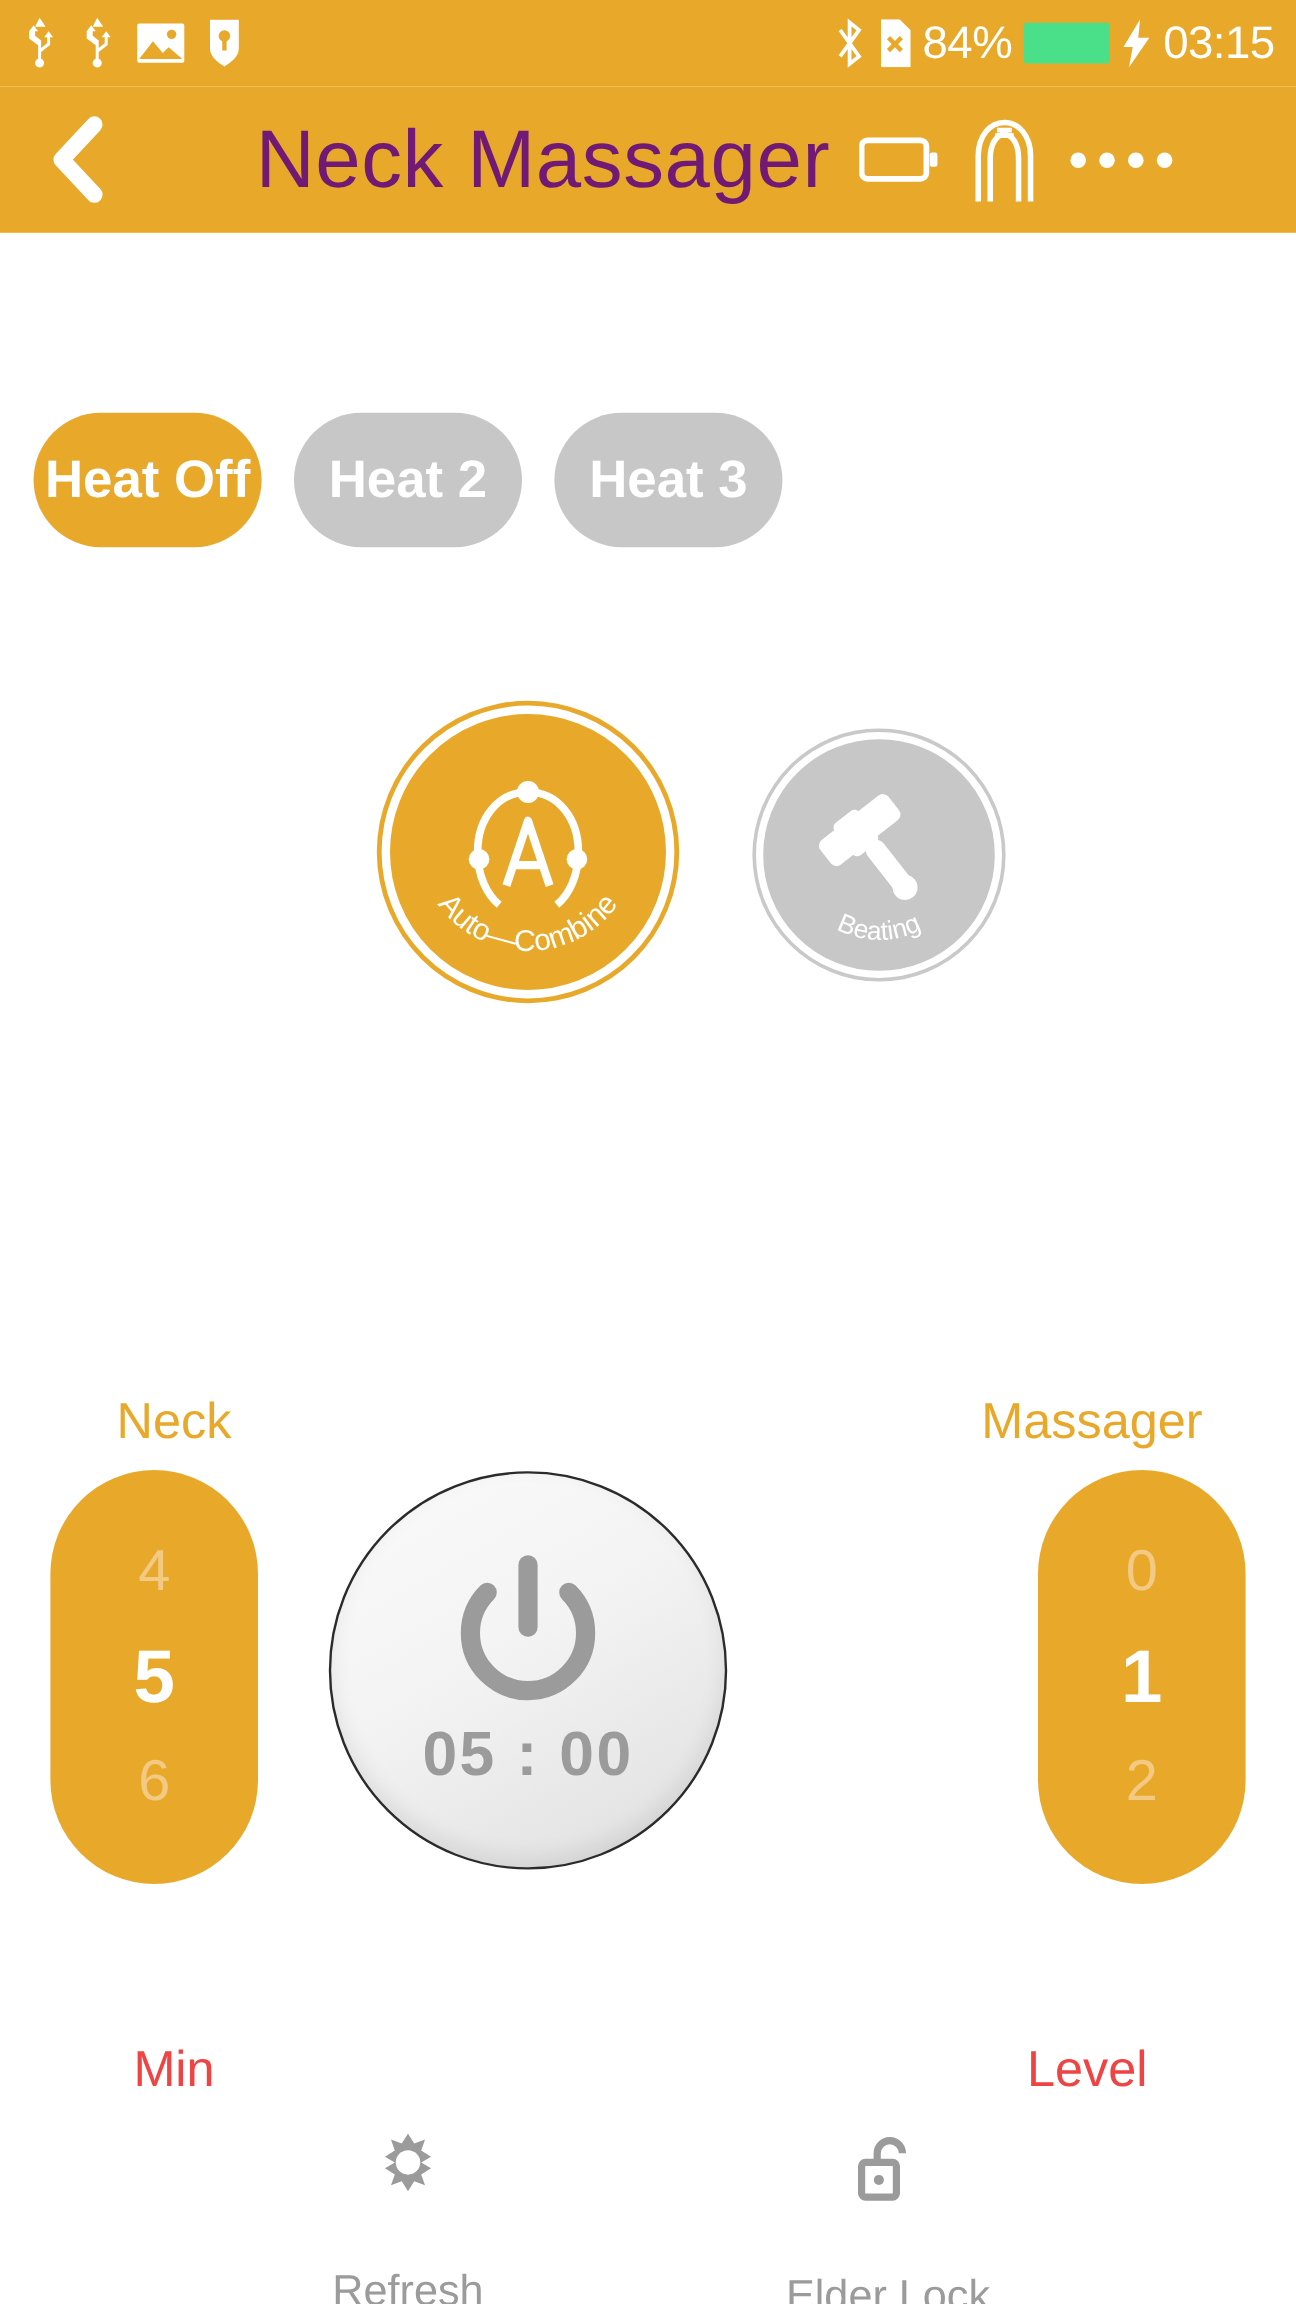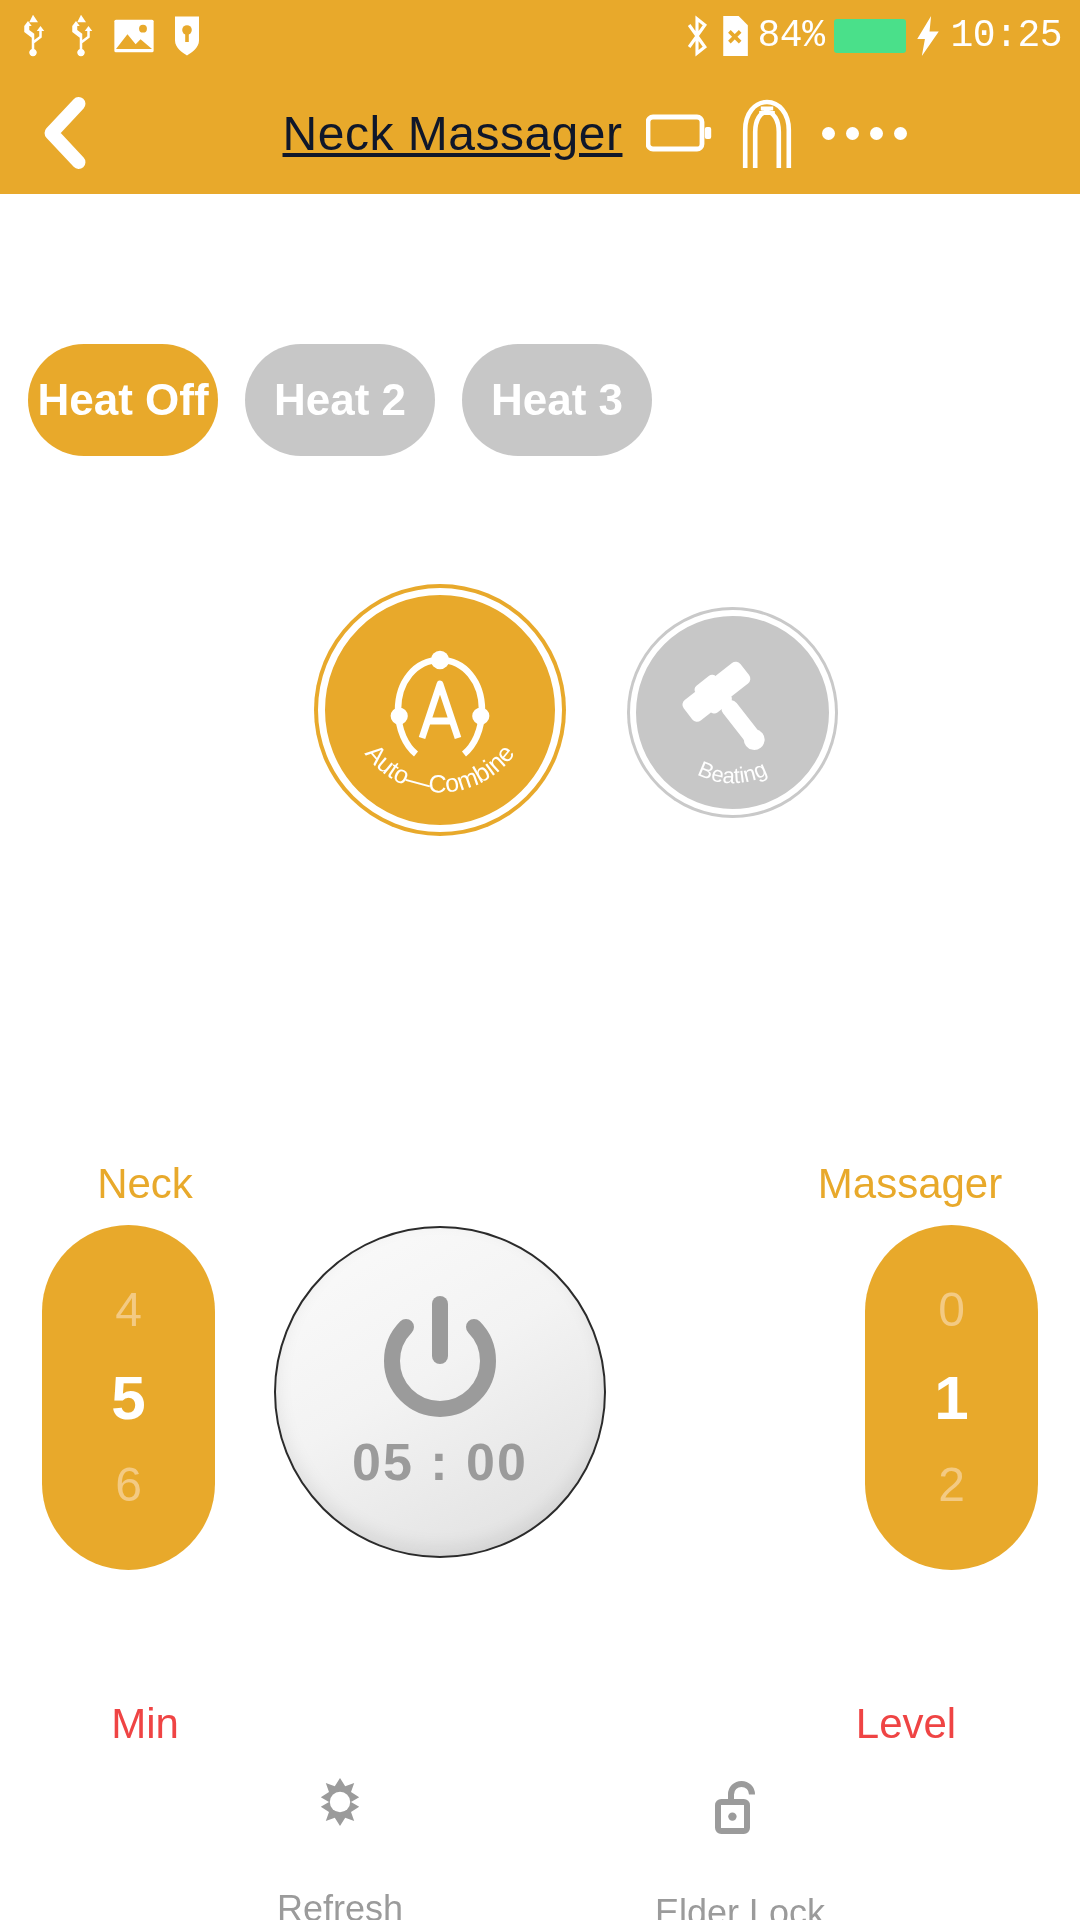--- a/index.html
+++ b/index.html
@@ -11,34 +11,34 @@
   }
   #screen { position:relative; width:1080px; height:1920px; background:#fff; }
 
   
   .statusbar{
     position:absolute; left:0; top:0; width:1080px; height:72px;
     background:#E8A92B; display:flex; align-items:center;
     padding:0 18px; color:#fff;
   }
   .sb-left{ display:flex; align-items:center; gap:18px; }
-  .sb-right{ margin-left:auto; display:flex; align-items:center; gap:10px;font-family:Liberation Mono, monospace; }
+  .sb-right{ margin-left:auto; display:flex; align-items:center; gap:10px; }
   .sb-ico{ display:block; }
   .sb-pct{ font-size:38px; font-weight:400; letter-spacing:-0.5px; line-height:1; }
   .sb-time{ font-size:38px; font-weight:400; line-height:1; letter-spacing:-0.5px;}
   .batt-green{ width:72px; height:34px; background:#4AE08A; border-radius:3px; }
 
   
   .appbar{
     position:absolute; left:0; top:72px; width:1080px; height:122px;
     background:#E8A92B; display:flex; align-items:center; color:#fff;
   }
   .back-btn{ width:130px; height:122px; display:flex; align-items:center; justify-content:center; }
   .appbar-center{ flex:1; display:flex; align-items:center; justify-content:center; gap:24px; margin-right:20px;}
-  .app-title{ font-size:48px; font-weight:400; color:#0f172a; letter-spacing:0.5px; white-space:nowrap;text-decoration:underline; }
+  .app-title{ font-size:68px; font-weight:400; color:#701a75; letter-spacing:0.5px; white-space:nowrap; }
   .dots4{ display:flex; gap:11px; align-items:center; }
   .dots4 i{ width:13px; height:13px; border-radius:50%; background:#fff; display:block; }
 
   
   .heat-row{
     position:absolute; left:0; top:344px; width:1080px;
     display:flex; align-items:center; padding-left:28px; gap:27px;
   }
   .heat-btn{
     width:190px; height:112px; border-radius:56px;
@@ -137,21 +137,21 @@
         </svg>
       <svg class="sb-ico" width="28" height="40" viewBox="0 0 18 26">
           <path fill="#fff" d="M2 0h10l6 6v20H2z"></path>
           <path stroke="#E8A92B" stroke-width="2.4" d="M6 10l7 7M13 10l-7 7"></path>
         </svg>
       <span class="sb-pct">84%</span>
       <span class="batt-green"></span>
       <svg class="sb-ico" width="24" height="40" viewBox="0 0 14 26">
           <path fill="#fff" d="M9 0L0 15h5l-2 11 11-16H8z"></path>
         </svg>
-      <span class="sb-time">10:25</span>
+      <span class="sb-time">03:15</span>
     </div>
   </div>
 
   <div class="appbar">
     <div class="back-btn">
       <svg width="52" height="74" viewBox="0 0 26 38">
         <path fill="none" stroke="#fff" stroke-width="7" stroke-linecap="round" stroke-linejoin="round" d="M20 4L6 19l14 15"></path>
       </svg>
     </div>
     <div class="appbar-center">

